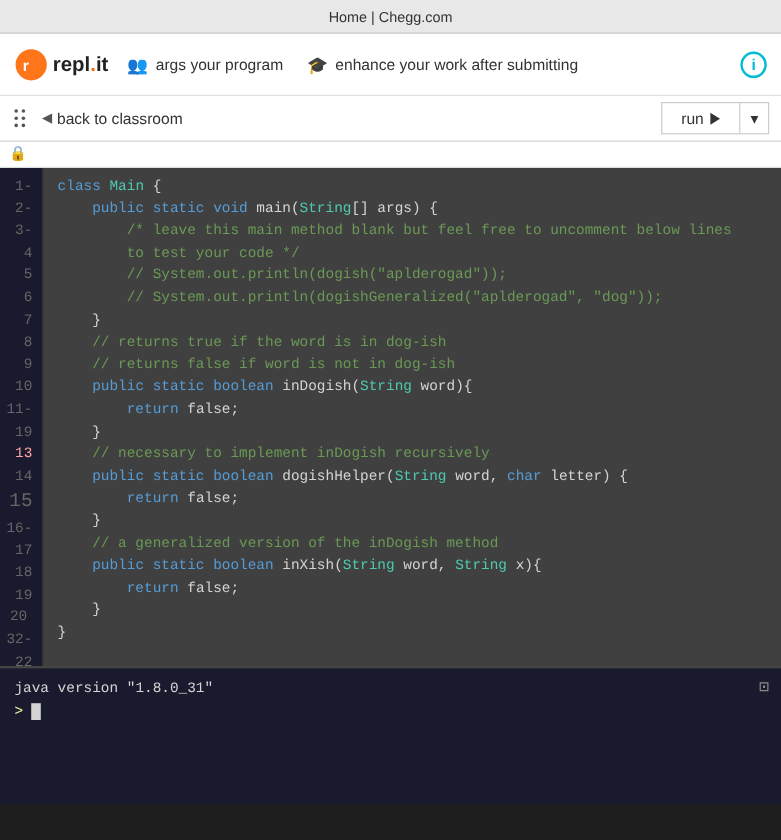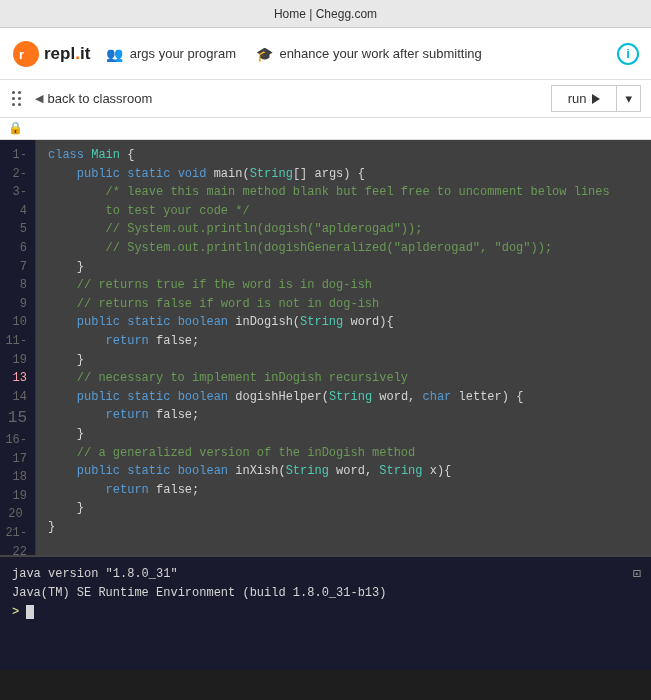--- a/index.html
+++ b/index.html
@@ -328,27 +328,26 @@
       <div style="color: rgb(102, 102, 102); font-size: 12px; line-height: 1.55;">11-</div>
       <div style="color: rgb(102, 102, 102); font-size: 12px; line-height: 1.55;">19</div>
       <div style="color: #fca5a5; font-size: 12px; line-height: 1.55;">13</div>
       <div style="color: rgb(102, 102, 102); font-size: 12px; line-height: 1.55;">14</div>
       <div style="color: rgb(102, 102, 102); font-size: 16px; line-height: 1.55;">15</div>
       <div style="color: rgb(102, 102, 102); font-size: 12px; line-height: 1.55;">16-</div>
       <div style="color: rgb(102, 102, 102); font-size: 12px; line-height: 1.55;">17</div>
       <div style="color: rgb(102, 102, 102); font-size: 12px; line-height: 1.55;">18</div>
       <div style="color: rgb(102, 102, 102); font-size: 12px; line-height: 1.55;">19</div>
       <div style="color: rgb(102, 102, 102); font-size: 12px; line-height: 1.55; text-align: center;">20</div>
-      <div style="color: rgb(102, 102, 102); font-size: 12px; line-height: 1.55;">21-</div>
+      <div style="color: rgb(102, 102, 102); font-size: 12px; line-height: 1.55;">32-</div>
       <div style="color: rgb(102, 102, 102); font-size: 12px; line-height: 1.55;">22</div>
     </div>
   <div class="code-content" id="code-content-container"><div><span style="color: rgb(86, 156, 214);">class </span><span style="color: rgb(78, 201, 176);">Main</span><span style="color: rgb(212, 212, 212);"> {</span></div><div><span style="color: rgb(212, 212, 212);">    </span><span style="color: rgb(86, 156, 214);">public static void</span><span style="color: rgb(212, 212, 212);"> main(</span><span style="color: rgb(78, 201, 176);">String</span><span style="color: rgb(212, 212, 212);">[] args) {</span></div><div><span style="color: rgb(106, 153, 85);">        /* leave this main method blank but feel free to uncomment below lines</span></div><div><span style="color: rgb(106, 153, 85);">        to test your code */</span></div><div><span style="color: rgb(106, 153, 85);">        // System.out.println(dogish("aplderogad"));</span></div><div><span style="color: rgb(106, 153, 85);">        // System.out.println(dogishGeneralized("aplderogad", "dog"));</span></div><div><span style="color: rgb(212, 212, 212);">    }</span></div><div></div><div><span style="color: rgb(106, 153, 85);">    // returns true if the word is in dog-ish</span></div><div><span style="color: rgb(106, 153, 85);">    // returns false if word is not in dog-ish</span></div><div><span style="color: rgb(212, 212, 212);">    </span><span style="color: rgb(86, 156, 214);">public static boolean</span><span style="color: rgb(212, 212, 212);"> inDogish(</span><span style="color: rgb(78, 201, 176);">String</span><span style="color: rgb(212, 212, 212);"> word){</span></div><div><span style="color: rgb(212, 212, 212);">        </span><span style="color: rgb(86, 156, 214);">return</span><span style="color: rgb(212, 212, 212);"> false;</span></div><div><span style="color: rgb(212, 212, 212);">    }</span></div><div></div><div><span style="color: rgb(106, 153, 85);">    // necessary to implement inDogish recursively</span></div><div><span style="color: rgb(212, 212, 212);">    </span><span style="color: rgb(86, 156, 214);">public static boolean</span><span style="color: rgb(212, 212, 212);"> dogishHelper(</span><span style="color: rgb(78, 201, 176);">String</span><span style="color: rgb(212, 212, 212);"> word, </span><span style="color: rgb(86, 156, 214);">char</span><span style="color: rgb(212, 212, 212);"> letter) {</span></div><div><span style="color: rgb(212, 212, 212);">        </span><span style="color: rgb(86, 156, 214);">return</span><span style="color: rgb(212, 212, 212);"> false;</span></div><div><span style="color: rgb(212, 212, 212);">    }</span></div><div></div><div><span style="color: rgb(106, 153, 85);">    // a generalized version of the inDogish method</span></div><div><span style="color: rgb(212, 212, 212);">    </span><span style="color: rgb(86, 156, 214);">public static boolean</span><span style="color: rgb(212, 212, 212);"> inXish(</span><span style="color: rgb(78, 201, 176);">String</span><span style="color: rgb(212, 212, 212);"> word, </span><span style="color: rgb(78, 201, 176);">String</span><span style="color: rgb(212, 212, 212);"> x){</span></div><div><span style="color: rgb(212, 212, 212);">        </span><span style="color: rgb(86, 156, 214);">return</span><span style="color: rgb(212, 212, 212);"> false;</span></div><div><span style="color: rgb(212, 212, 212);">    }</span></div><div><span style="color: rgb(212, 212, 212);">}</span></div></div>
 </div>
 
 <div class="terminal-area">
   <span class="terminal-expand-btn">⊡</span>
   <div>java version "1.8.0_31"</div>
-  <div>Java(TM) SE Runtime Environment (build 1.8.0_31-b13)</div>
   <div>
     <span class="terminal-prompt">&gt; </span>
     <span class="terminal-cursor"></span>
   </div>
 </div>
 
 </body></html>

